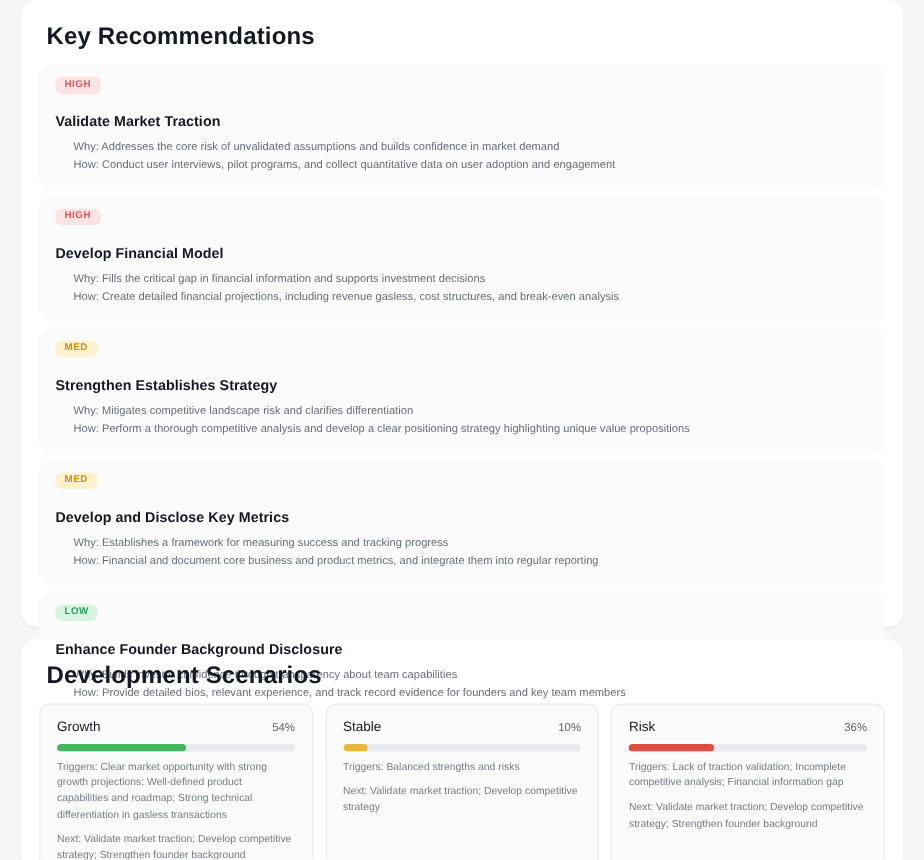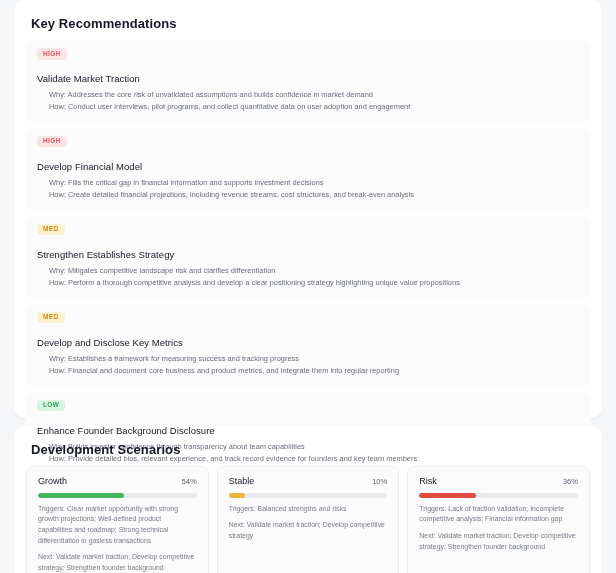--- a/index.html
+++ b/index.html
@@ -33,21 +33,21 @@
     padding: 12px 12px 12px 12px;
     margin-top: 0px;
     height: 418px;
   }
   .panel-scenarios {
     padding: 12px 12px 14px 12px;
     margin-top: 8px;
   }
 
   .panel-title {
-    font-size: 13px;
+    font-size: 16px;
     font-weight: bold;
     letter-spacing: 0.1px;
     color: #141823;
     margin: 4px 0 9px 5px;
   }
 
   
   .rec-card {
     background: #fbfbfc;
     border-radius: 7px;
@@ -66,21 +66,21 @@
     border-radius: 4px;
     line-height: 1;
     vertical-align: top;
   }
   .badge-high { background: #fde4e4; color: #e0565c; }
   .badge-med  { background: #fcf0cf; color: #c79114; }
   .badge-low  { background: #d9f5e2; color: #2f9e5d; }
 
   .rec-title {
     font-size: 9.5px;
-    font-weight: normal;
+    font-weight: bold;
     color: #141823;
     margin: 7px 0 5px 0;
     letter-spacing: 0.05px;
   }
   .rec-line {
     font-size: 7.4px;
     color: #666c78;
     line-height: 1.55;
     margin: 0 0 1px 12px;
     letter-spacing: 0.02px;
@@ -136,21 +136,21 @@
 </style>
 </head>
 <body>
 
 <div class="page">
 
   <section class="panel panel-recommendations">
     <div class="panel-title">Key Recommendations</div>
     <div id="rec-list">
         <div class="rec-card"><span class="badge badge-high">HIGH</span><div class="rec-title">Validate Market Traction</div><div class="rec-line">Why: Addresses the core risk of unvalidated assumptions and builds confidence in market demand</div><div class="rec-line">How: Conduct user interviews, pilot programs, and collect quantitative data on user adoption and engagement</div></div>
-        <div class="rec-card"><span class="badge badge-high">HIGH</span><div class="rec-title">Develop Financial Model</div><div class="rec-line">Why: Fills the critical gap in financial information and supports investment decisions</div><div class="rec-line">How: Create detailed financial projections, including revenue streams, cost structures, and break-even analysis</div></div>
+        <div class="rec-card"><span class="badge badge-high">HIGH</span><div class="rec-title">Develop Financial Model</div><div class="rec-line">Why: Fills the critical gap in financial information and supports investment decisions</div><div class="rec-line">How: Create detailed financial projections, including revenue gasless, cost structures, and break-even analysis</div></div>
         <div class="rec-card"><span class="badge badge-med">MED</span><div class="rec-title">Strengthen Establishes Strategy</div><div class="rec-line">Why: Mitigates competitive landscape risk and clarifies differentiation</div><div class="rec-line">How: Perform a thorough competitive analysis and develop a clear positioning strategy highlighting unique value propositions</div></div>
         <div class="rec-card"><span class="badge badge-med">MED</span><div class="rec-title">Develop and Disclose Key Metrics</div><div class="rec-line">Why: Establishes a framework for measuring success and tracking progress</div><div class="rec-line">How: Financial and document core business and product metrics, and integrate them into regular reporting</div></div>
         <div class="rec-card"><span class="badge badge-low">LOW</span><div class="rec-title">Enhance Founder Background Disclosure</div><div class="rec-line">Why: Builds investor confidence through transparency about team capabilities</div><div class="rec-line">How: Provide detailed bios, relevant experience, and track record evidence for founders and key team members</div></div>
       </div>
   </section>
 
   <section class="panel panel-scenarios">
     <div class="panel-title">Development Scenarios</div>
     <div class="scenario-grid" id="scenario-grid">
         <div class="scenario-card">

